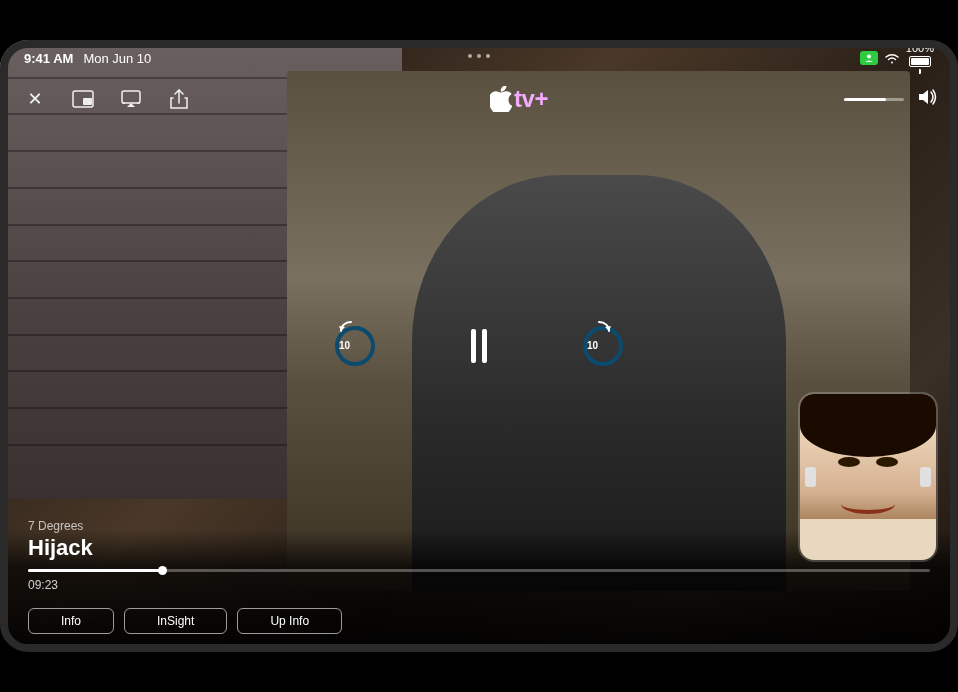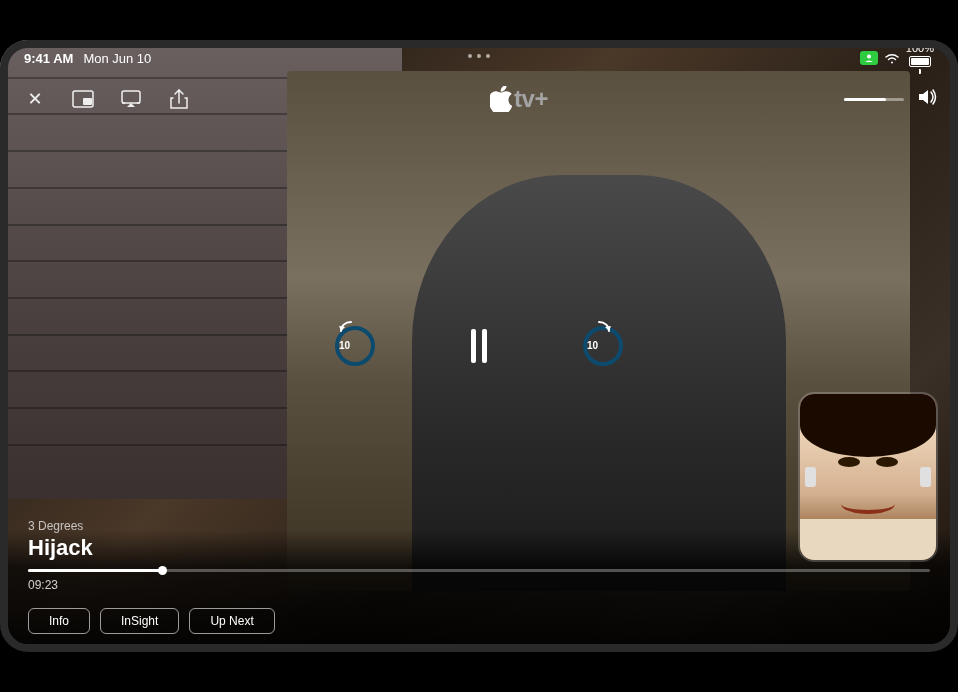--- a/index.html
+++ b/index.html
@@ -347,21 +347,21 @@
       gap: 10px;
       margin-top: 10px;
     }
 
     .action-btn {
       border: 1.5px solid rgba(255,255,255,0.6);
       border-radius: 6px;
       color: #fff;
       font-size: 12px;
       font-weight: 500;
-      padding: 5px 20px;
+      padding: 5px 32px;
       background: transparent;
       cursor: pointer;
       display: flex;
       align-items: center;
       justify-content: center;
     }
 
     
     .facetime-overlay {
       position: absolute;
@@ -521,21 +521,21 @@
           <path d="M3 9 L1 9 L1 19 L17 19 L17 9 L15 9" stroke="white" stroke-width="1.5" stroke-linecap="round"></path>
         </svg>
       </div>
     </div>
 
     <div class="apple-tv-logo">
       <svg width="22" height="26" viewBox="0 0 22 26" fill="white">
         <path d="M18.5 13.8c0-3.8 3.1-5.6 3.2-5.7-1.7-2.5-4.4-2.9-5.4-2.9-2.3-.2-4.5 1.4-5.6 1.4-1.2 0-2.9-1.3-4.8-1.3-2.5 0-4.8 1.5-6.1 3.7-2.6 4.5-.7 11.2 1.9 14.8 1.2 1.8 2.7 3.8 4.6 3.7 1.8-.1 2.5-1.2 4.7-1.2 2.2 0 2.8 1.2 4.7 1.1 2-.1 3.3-1.8 4.5-3.5 1.4-2 2-3.9 2-4-.1 0-3.7-1.5-3.7-5.8z"></path>
         <path d="M15.1 3.6c1-1.3 1.7-3 1.5-4.8-1.5.1-3.2 1-4.3 2.3-1 1.1-1.8 2.9-1.6 4.6 1.7.1 3.4-.8 4.4-2.1z"></path>
       </svg>
-      <span class="tv-plus-text" style="color:#a3a3a3; font-size:24px; font-weight:700;">tv+</span>
+      <span class="tv-plus-text" style="color:#f0abfc; font-size:24px; font-weight:700;">tv+</span>
     </div>
 
     <div class="top-right-controls">
       <div class="volume-bar"></div>
       <div class="volume-icon">
         <svg width="22" height="18" viewBox="0 0 22 18" fill="white">
           <path d="M3 6 L7 6 L12 2 L12 16 L7 12 L3 12 Z"></path>
           <path d="M15 4 Q19 9 15 14" stroke="white" stroke-width="1.5" fill="none" stroke-linecap="round"></path>
           <path d="M17 2 Q22 9 17 16" stroke="white" stroke-width="1.5" fill="none" stroke-linecap="round"></path>
         </svg>
@@ -568,35 +568,35 @@
         <svg width="24" height="20" viewBox="0 0 24 20" style="position:absolute; top:-10px;" fill="white">
           <path d="M12 2 C18 2 22 6 22 11" stroke="white" stroke-width="2" fill="none" stroke-linecap="round"></path>
           <polygon points="22,11 24,6 18,7" fill="white"></polygon>
         </svg>
       </div>
     </div>
   </div>
 
   <div class="bottom-bar">
     <div class="show-info">
-      <div class="show-subtitle">3 Degrees</div>
+      <div class="show-subtitle">7 Degrees</div>
       <div class="show-title">Hijack</div>
     </div>
 
     <div class="progress-area">
       <div class="progress-bar-container">
         <div class="progress-fill"></div>
       </div>
       <div class="time-display">09:23</div>
     </div>
 
     <div class="action-buttons">
       <button class="action-btn">Info</button>
       <button class="action-btn">InSight</button>
-      <button class="action-btn">Up Next</button>
+      <button class="action-btn">Up Info</button>
     </div>
   </div>
 
   <div class="facetime-overlay">
     <div class="facetime-person">
 
       <div style="position:absolute; inset:0; background: linear-gradient(180deg, #f0dcc8 0%, #e8cdb0 30%, #d4b090 60%, #a07850 80%, #3a2010 100%);"></div>
       <div style="position:absolute; top:0; left:0; right:0; height:38%; background:#1a0a00; border-radius: 0 0 60% 60%;"></div>
 
       <div style="position:absolute; top:38%; left:28%; width:16%; height:6%; background:#2a1800; border-radius:50%;"></div>

